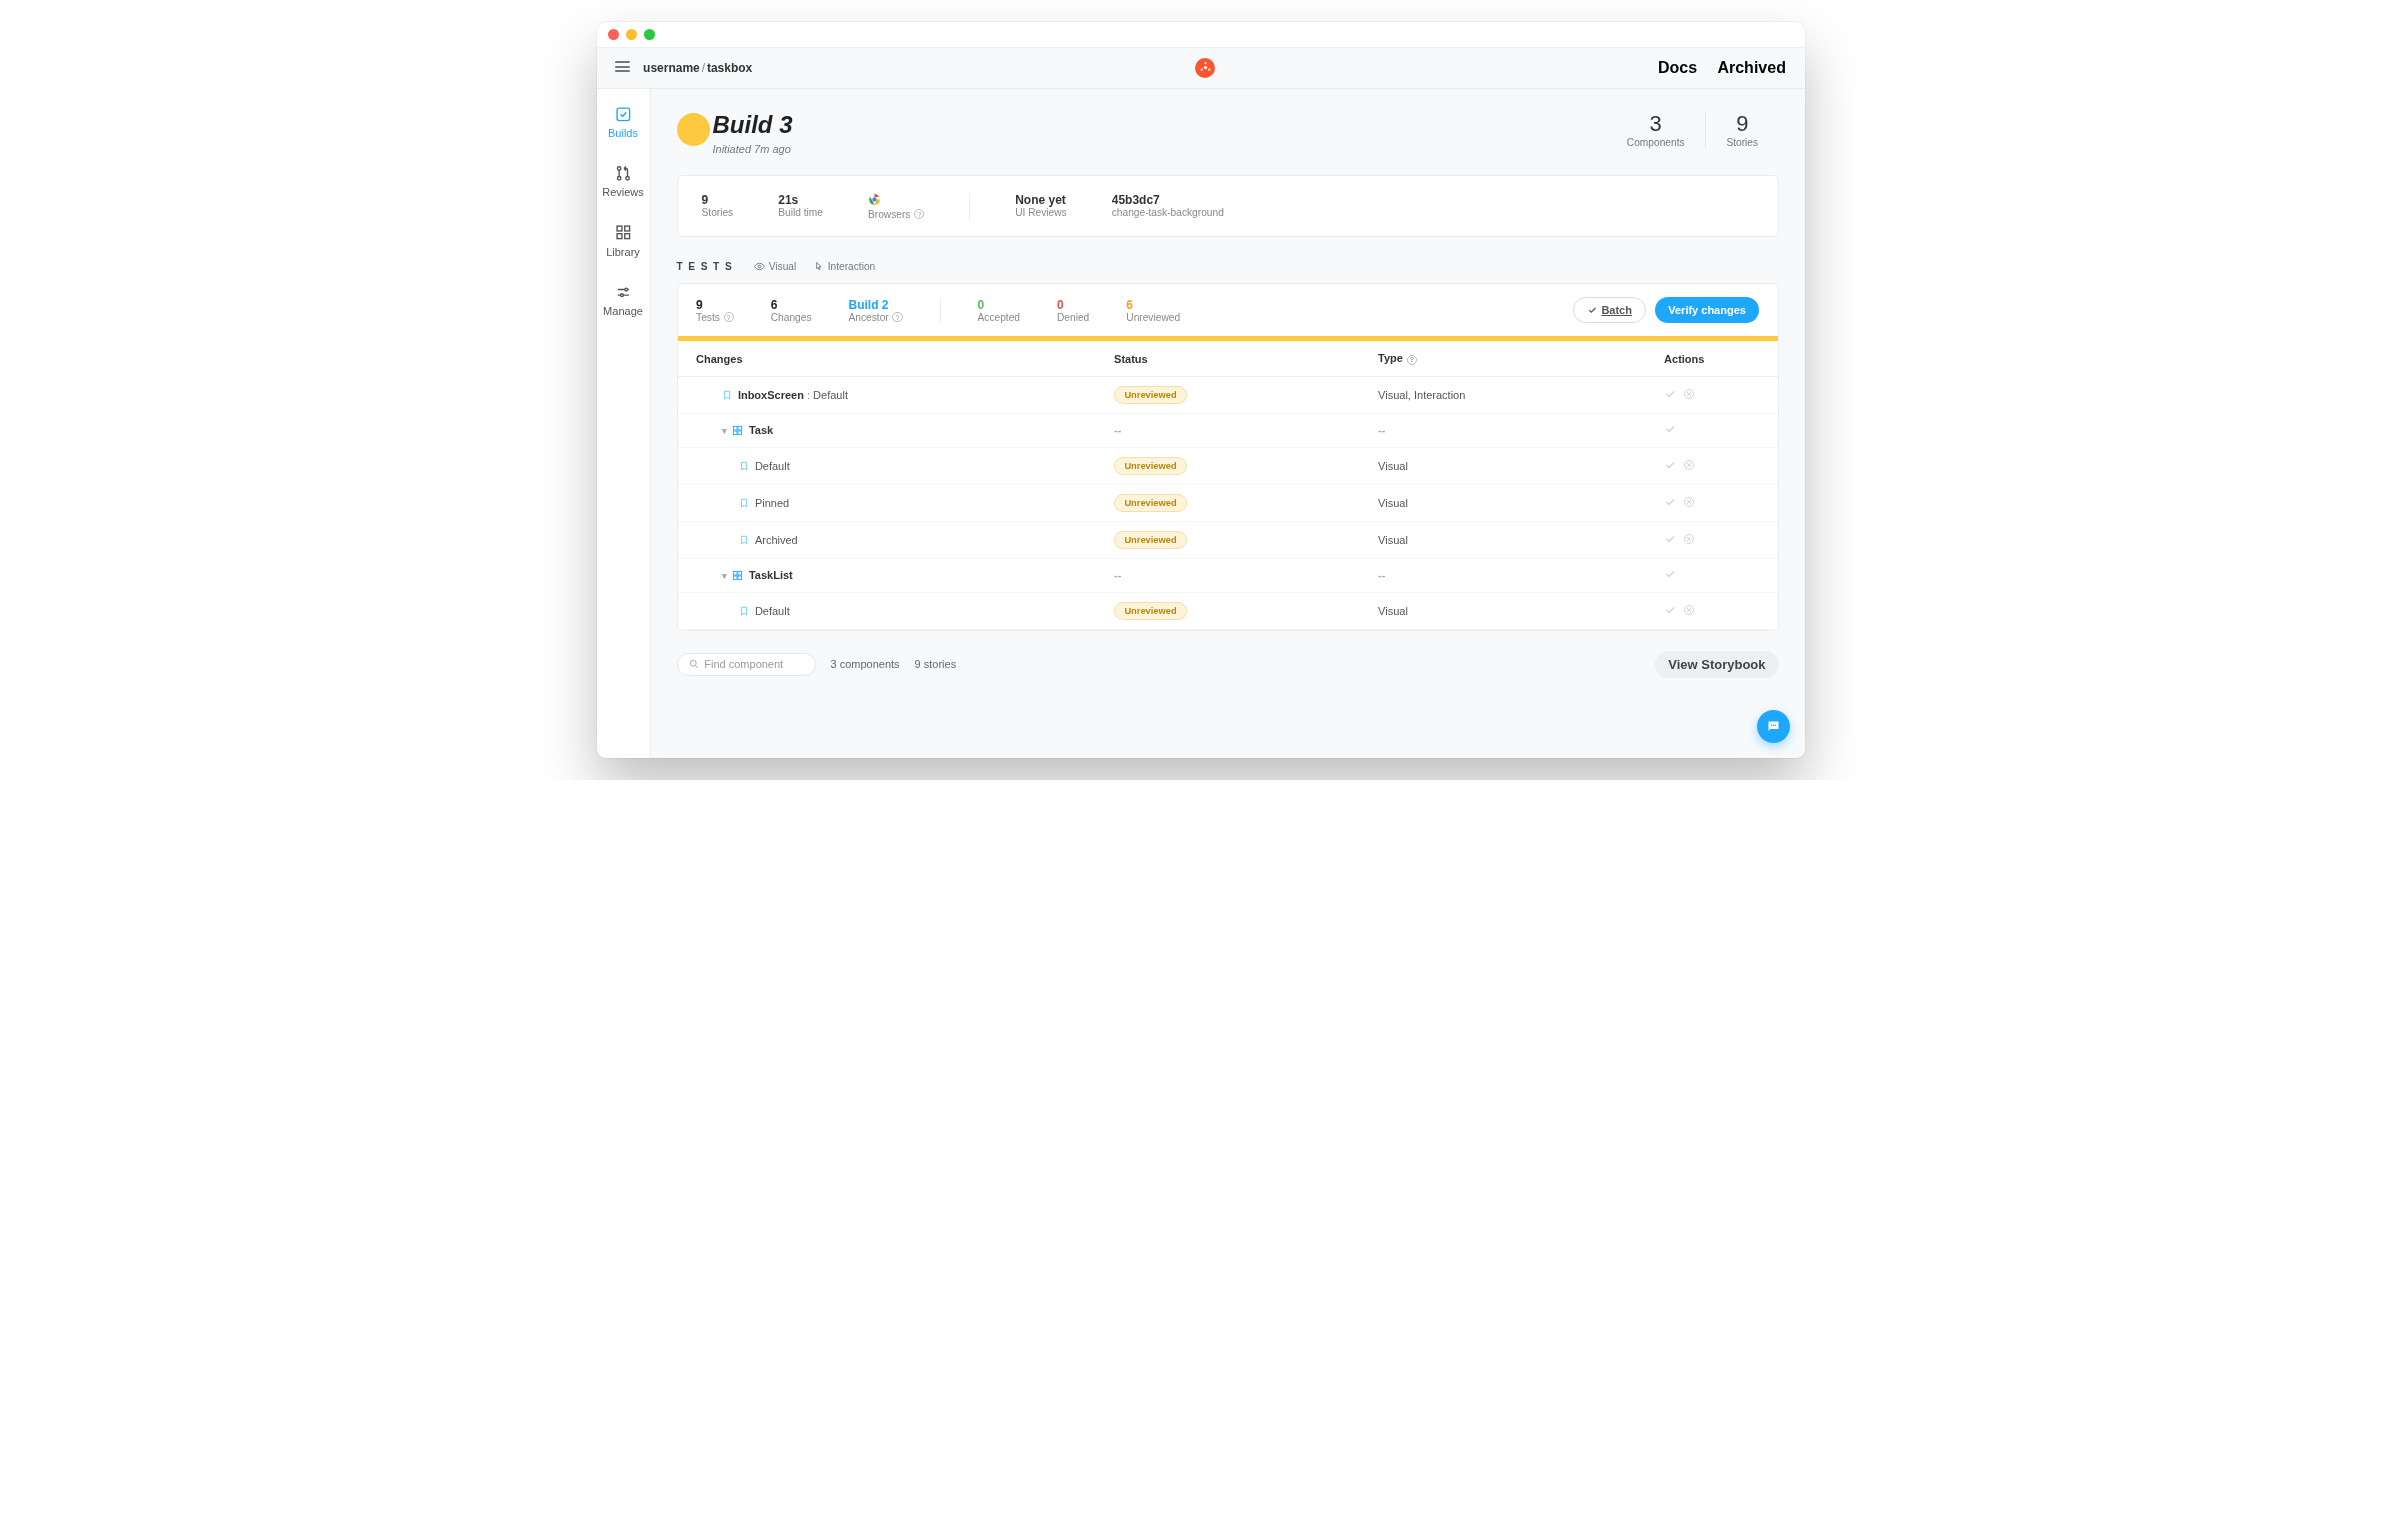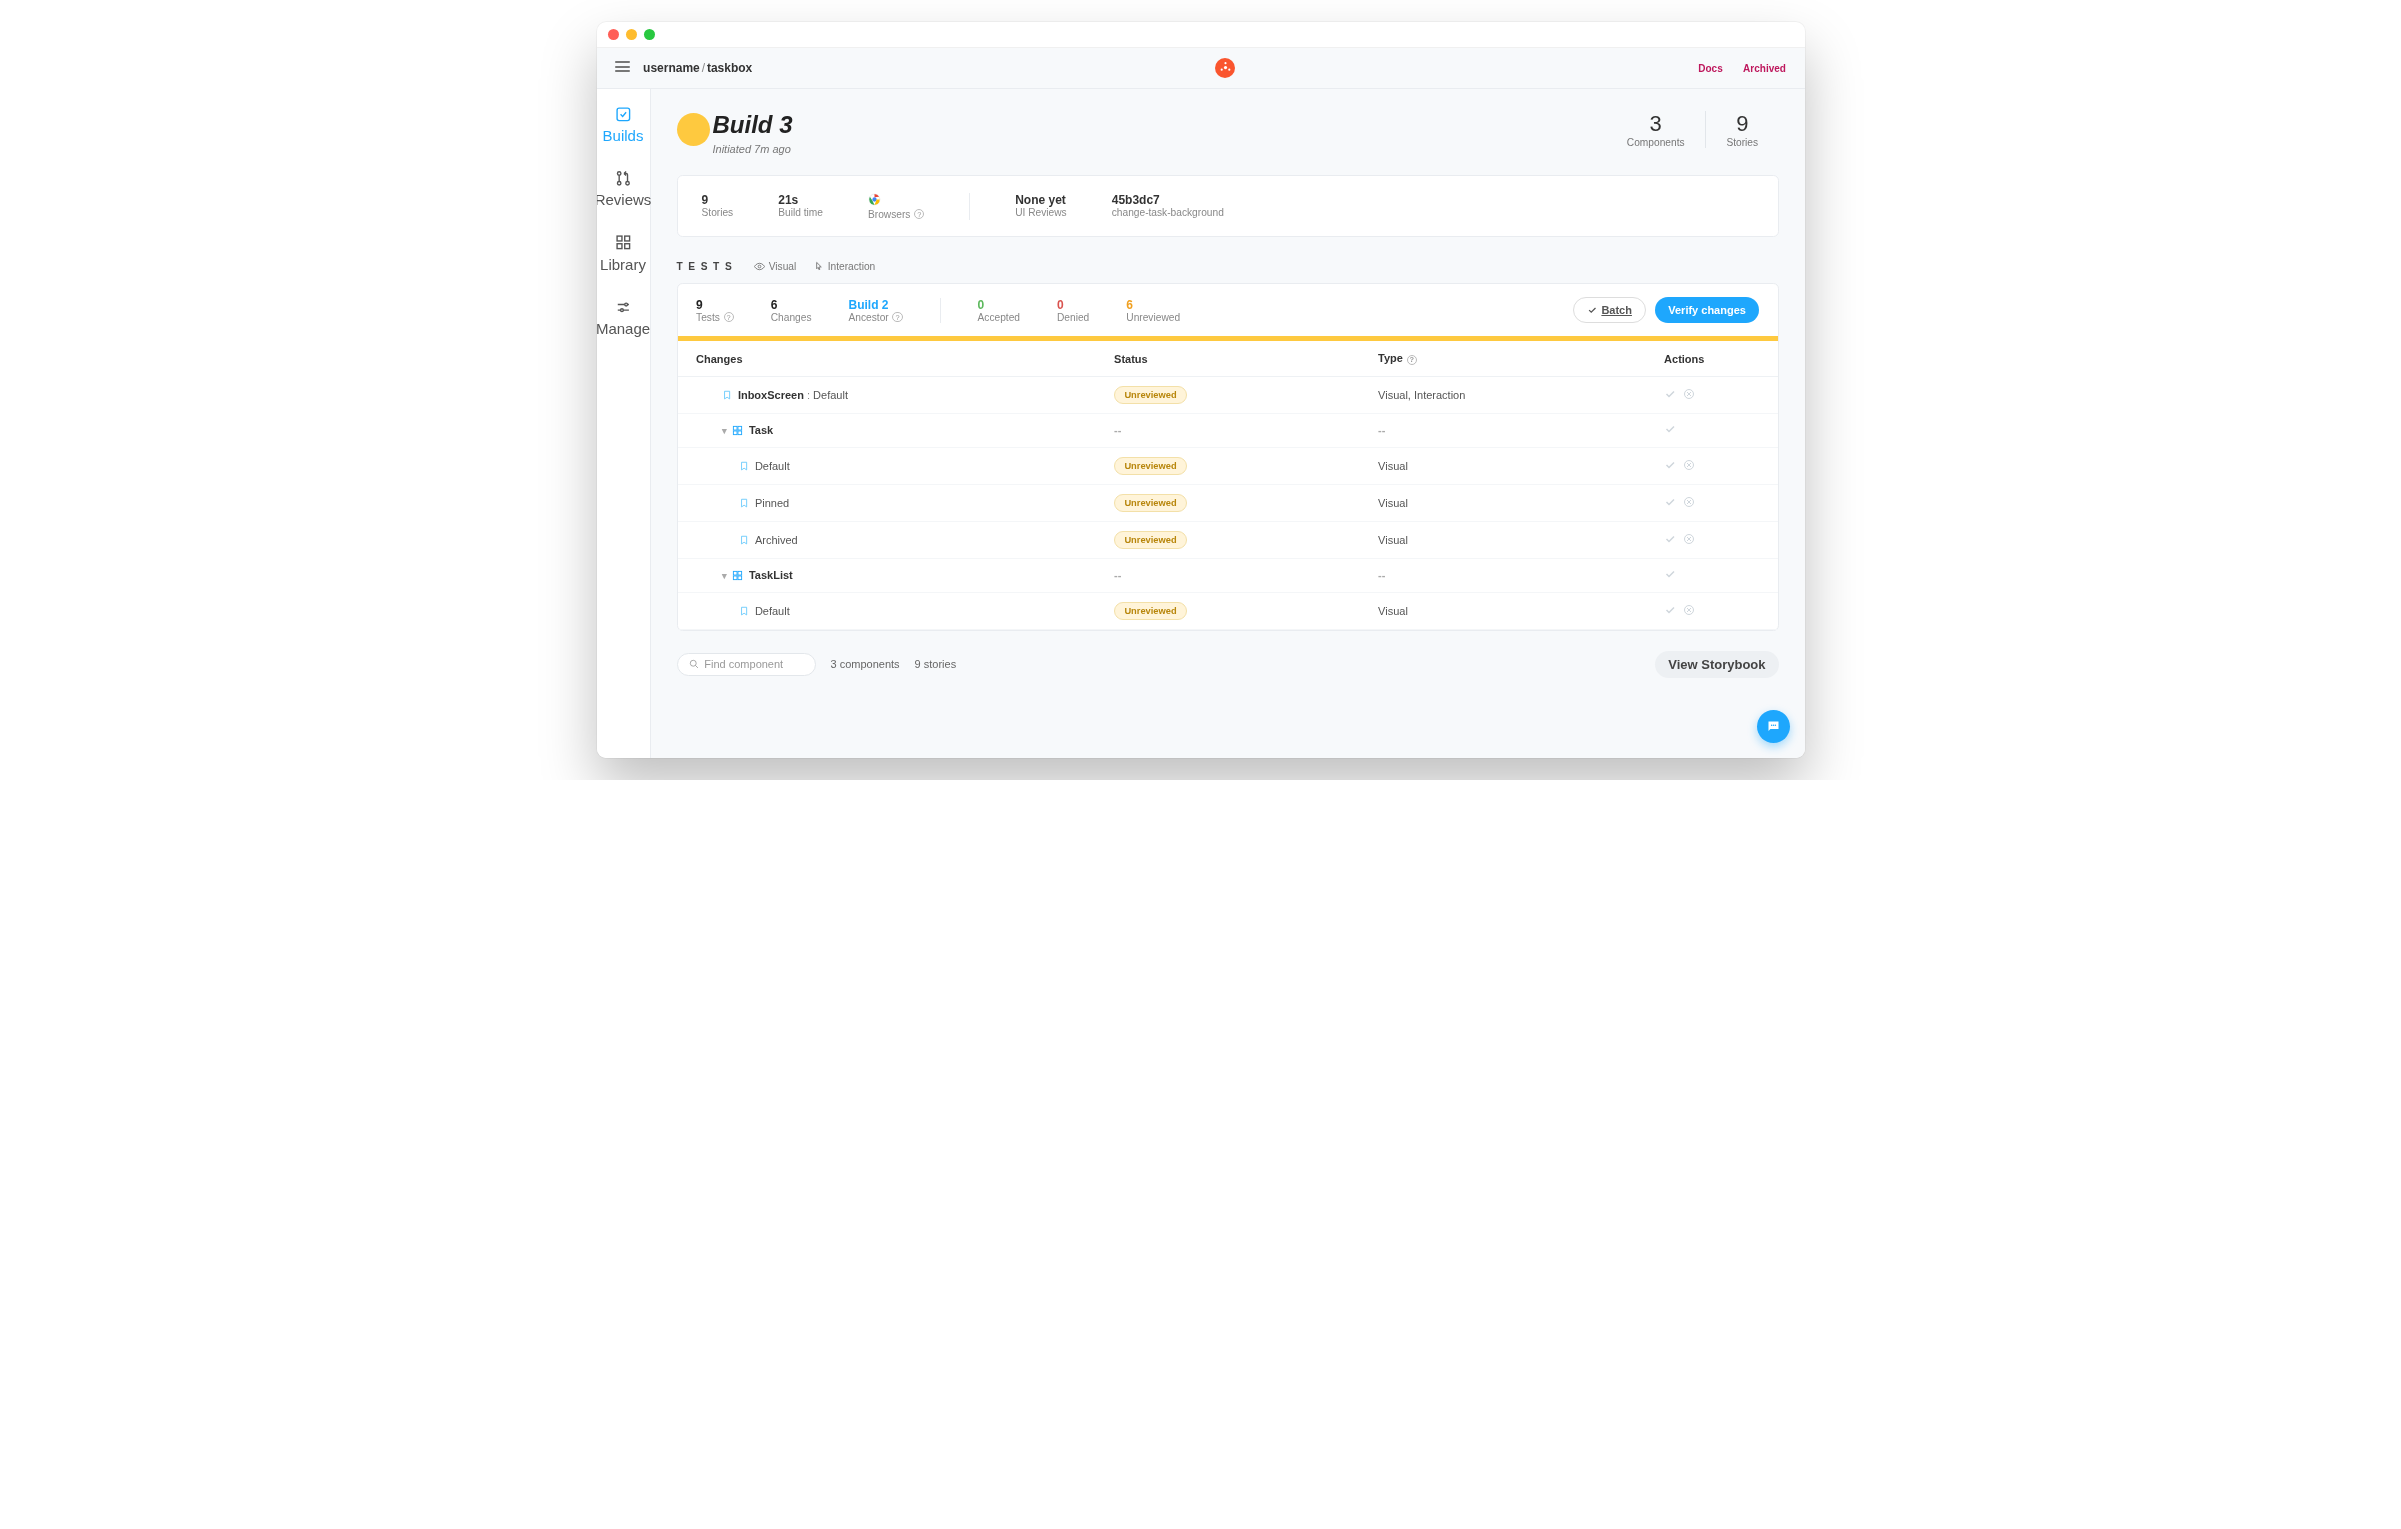--- a/index.html
+++ b/index.html
@@ -39,28 +39,28 @@
   .topbar-left { display:flex; gap:13px; font-size:12px; color:#333; }
   .burger { display:flex; flex-direction:column; gap:2.8px; cursor:pointer;}
   .burger span{ width:15px;height:1.9px;background:#777;border-radius:0.9px;}
   .breadcrumb { font-weight:600; color:#333; }
   .breadcrumb .sep { color:#888; font-weight:400; padding:0 1.9px;}
   .breadcrumb .repo { font-weight:700; }
   .topbar-center .logo {
     width:20.4px;height:20.4px;border-radius:50%;background:#fa552e;
     display:flex;align-items:center;justify-content:center;color:#fff;
   }
-  .topbar-right { display:flex; gap:20.4px; font-size:10px; color:#be185d; font-weight:600;justify-content:space-between; }
+  .topbar-right { display:flex; gap:20.4px; font-size:16px; color:#000000; font-weight:600;justify-content:space-between; }
   .topbar-right span{cursor:pointer;}
   .body { display:flex; min-height:669px; }
   .sidebar {
     width:54px; background:#fff; border-right:0.9px solid #e9ecf0;
     display:flex; flex-direction:column; align-items:center; padding-top:16.7px; gap:26px;
   }
-  .side-item { display:flex; flex-direction:column; align-items:center; gap:4.6px; font-size:15px; color:#555; cursor:pointer;}
+  .side-item { display:flex; flex-direction:column; align-items:center; gap:4.6px; font-size:11px; color:#555; cursor:pointer;}
   .side-item.active { color:#1ea7fd; }
   .side-item svg{ width:16.7px;height:16.7px; }
   .content { flex:1; background:#f7f9fb; padding:22px 26px 16.7px; }
   .hero { display:flex; justify-content:space-between; align-items:flex-start; margin-bottom:20.4px;}
   .hero-left { display:flex; gap:3px; align-items:flex-start;font-style:italic;}
   .build-dot { width:33px;height:33px;border-radius:50%;background:#fec93f; margin-top:1.9px;}
   .hero-left h1{ font-size:24px; font-weight:700; color:#222;}
   .hero-left .sub{ font-size:11px; color:#777; margin-top:3.7px;}
   .hero-right{ display:flex; align-items:flex-start; gap:0;}
   .stat-big { text-align:center; padding:0 20.4px;}

